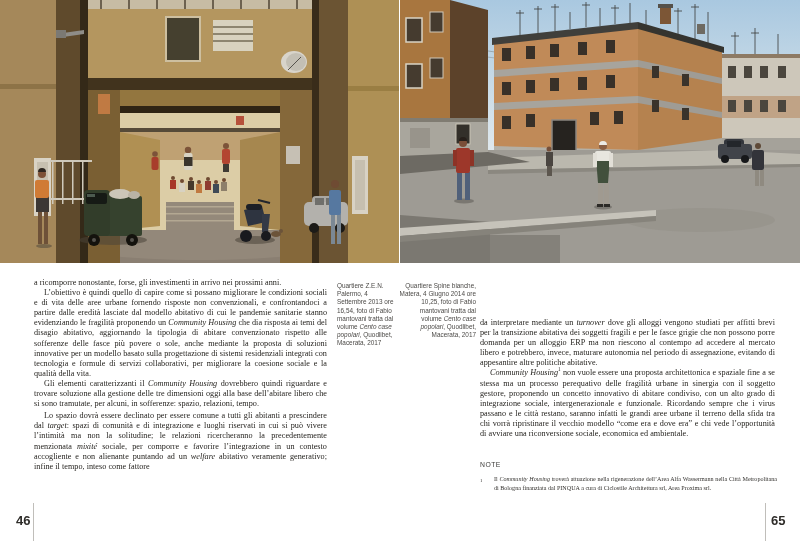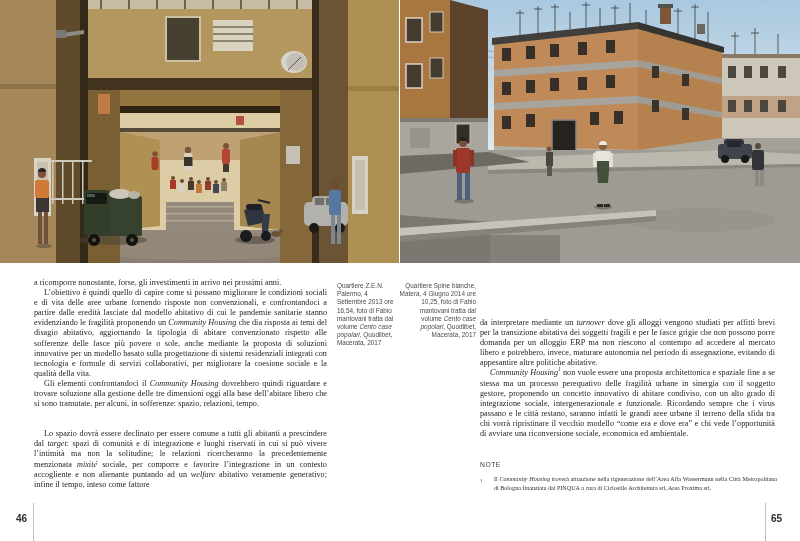--- a/index.html
+++ b/index.html
@@ -8,38 +8,38 @@
   figure{margin:0;padding:0;}
   .photo{position:absolute;top:0;height:263px;overflow:hidden;}
   #photo-left{left:0;width:399px;}
   #photo-right{left:400px;width:400px;}
   .photo svg{display:block;width:100%;height:100%;}
 
   .col{position:absolute;text-align:justify;font-size:8.2px;line-height:10.1px;
        letter-spacing:0.02px;hyphens:auto;}
   .col p{margin:0;}
   .col p.ind{text-indent:10px;}
-  .col p.sp{margin-top:20px;}
+  .col p.sp{margin-top:2px;}
   #col-left{left:34px;top:278px;width:293px;}
   #col-right{left:480px;top:278px;width:295px;margin-top:40px;}
 
   .caption{position:absolute;top:282px;font-family:"Liberation Sans",sans-serif;
            font-size:6.4px;line-height:8.2px;color:#4c4a47;}
   #cap-left{left:337px;width:57px;text-align:left;}
   #cap-right{left:399px;width:77px;text-align:right;}
 
   .note-head{position:absolute;left:480px;top:461px;font-family:"Liberation Sans",sans-serif;
              font-size:6.8px;letter-spacing:0.5px;color:#3b3a38;}
   .footnote{position:absolute;left:480px;top:475px;width:297px;display:flex;
             font-size:6.1px;line-height:9px;color:#33312e;}
   .footnote .marker{flex:none;width:14px;font-size:4.8px;padding-top:0.5px;}
   .footnote .fn-text{flex:1;text-align:justify;}
 
   .pagenum{position:absolute;top:513px;font-family:"Liberation Sans",sans-serif;
-           font-size:10px;font-weight:bold;color:#2e2c29;}
+           font-size:13px;font-weight:bold;color:#2e2c29;}
   #pn-left{left:16px;}
   #pn-right{left:771px;}
   .rule{position:absolute;top:503px;width:1px;height:38px;background:#c0beba;}
   #rule-left{left:33px;}
   #rule-right{left:765px;}
   sup{font-size:0.62em;line-height:0;}
 </style>
 </head>
 <body>
 
@@ -382,21 +382,21 @@
         <rect x="352" y="150" width="12" height="20" rx="2" fill="#33343a"></rect>
         <rect x="355" y="170" width="4" height="16" fill="#8f8a80"></rect>
         <rect x="360" y="170" width="4" height="16" fill="#8f8a80"></rect>
       </g>
     </svg>
   </figure>
 
   <div id="col-left" class="col">
     <p><span>a ricomporre nonostante, forse, gli investimenti in arrivo nei prossimi anni.</span></p>
     <p class="ind"><span>L’obiettivo è quindi quello di capire come si possano migliorare le condizioni sociali e di vita delle aree urbane fornendo risposte non convenzionali, e confrontandoci a partire dalle eredità lasciate dal modello abitativo di cui le pandemie sanitarie stanno evidenziando le fragilità proponendo un </span><span style="font-style: italic;">Community Housing</span><span> che dia risposta ai temi del disagio abitativo, aggiornando la tipologia di abitare convenzionato rispetto alle sofferenze delle fasce più povere o sole, anche mediante la proposta di soluzioni innovative per un modello basato sulla progettazione di sistemi residenziali integrati con tecnologia e formule di servizi collaborativi, per migliorare la coesione sociale e la qualità della vita.</span></p>
-    <p class="ind"><span>Gli elementi confrontandoci il </span><span style="font-style: italic;">Community Housing</span><span> dovrebbero quindi riguardare e trovare soluzione alla gestione delle tre dimensioni oggi alla base dell’abitare libero che si sono tramutate, per alcuni, in sofferenze: spazio, relazioni, tempo.</span></p>
+    <p class="ind"><span>Gli elementi caratterizzanti il </span><span style="font-style: italic;">Community Housing</span><span> dovrebbero quindi riguardare e trovare soluzione alla gestione delle tre dimensioni oggi alla base dell’abitare libero che si sono tramutate, per alcuni, in sofferenze: spazio, relazioni, tempo.</span></p>
     <p class="ind sp"><span>Lo spazio dovrà essere declinato per essere comune a tutti gli abitanti a prescindere dal </span><span style="font-style: italic;">target</span><span>: spazi di comunità e di integrazione e luoghi riservati in cui si può vivere l’intimità ma non la solitudine; le relazioni ricercheranno la precedentemente menzionata </span><span style="font-style: italic;">mixité</span><span> sociale, per comporre e favorire l’integrazione in un contesto accogliente e non alienante puntando ad un </span><span style="font-style: italic;">welfare</span><span> abitativo veramente generativo; infine il tempo, inteso come fattore</span></p>
   </div>
 
   <div id="cap-left" class="caption"><span>Quartiere Z.E.N. Palermo, 4 Settembre 2013 ore 16,54, foto di Fabio mantovani tratta dal volume </span><span style="font-style: italic;">Cento case popolari</span><span>, Quodlibet, Macerata, 2017</span></div>
   <div id="cap-right" class="caption"><span>Quartiere Spine bianche, Matera, 4 Giugno 2014 ore 10,25, foto di Fabio mantovani tratta dal volume </span><span style="font-style: italic;">Cento case popolari</span><span>, Quodlibet, Macerata, 2017</span></div>
 
   <div id="col-right" class="col">
     <p><span>da interpretare mediante un </span><span style="font-style: italic;">turnover</span><span> dove gli alloggi vengono studiati per affitti brevi per la transizione abitativa dei soggetti fragili e per le fasce grigie che non possono porre domanda per un alloggio ERP ma non riescono al contempo ad accedere al mercato libero e potrebbero, invece, maturare autonomia nel periodo di assegnazione, evitando di appesantire altre politiche abitative.</span></p>
     <p class="ind"><span style="font-style: italic;">Community Housing</span><sup>1</sup><span> non vuole essere una proposta architettonica e spaziale fine a se stessa ma un processo perequativo delle fragilità urbane in sinergia con il soggetto gestore, proponendo un concetto innovativo di abitare condiviso, con un alto grado di integrazione sociale, intergenerazionale e funzionale. Ricordando sempre che i virus passano e le città restano, saranno infatti le grandi aree urbane il terreno della sfida tra chi vorrà ripristinare il vecchio modello “come era e dove era” e chi vede l’opportunità di avviare una riconversione sociale, economica ed ambientale.</span></p>
   </div>

